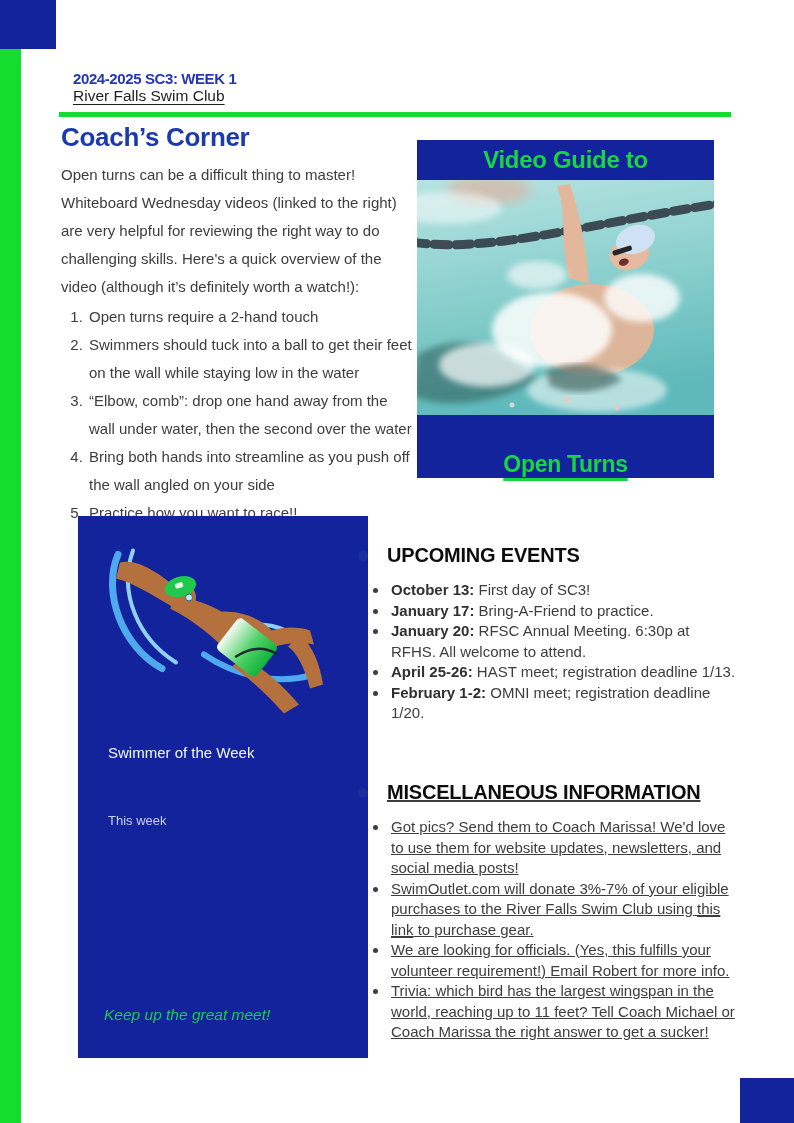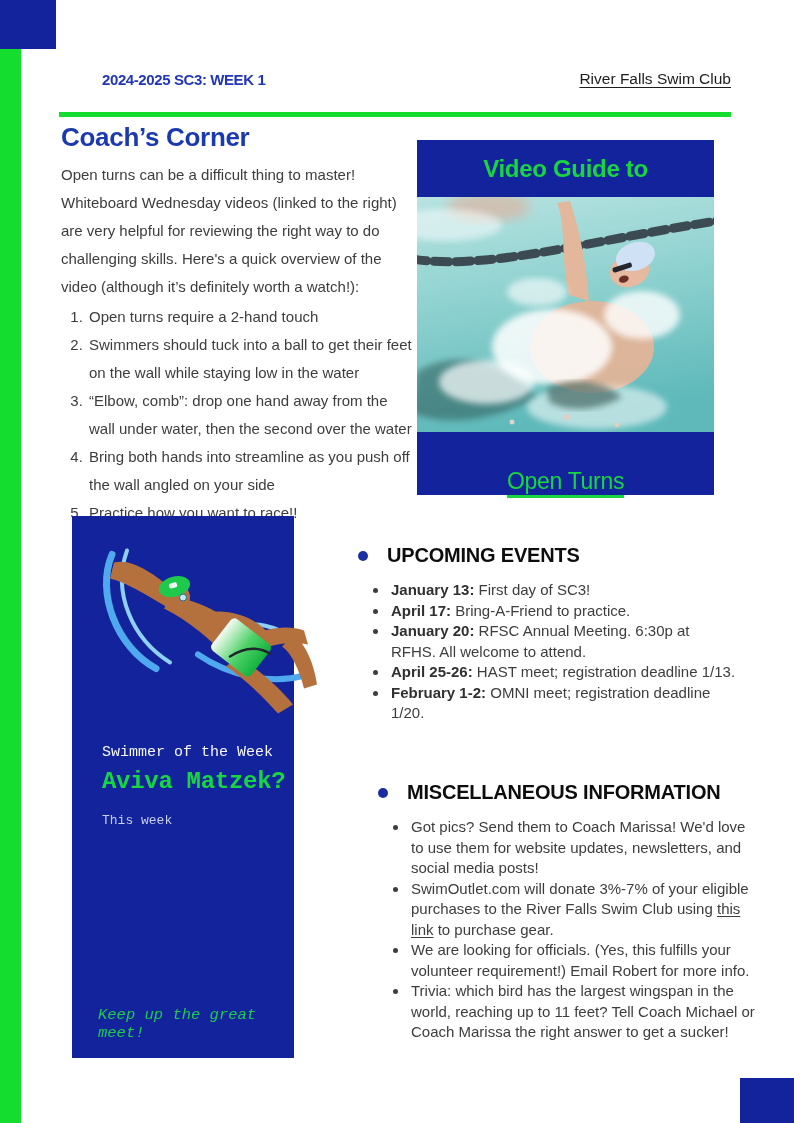--- a/index.html
+++ b/index.html
@@ -6,55 +6,55 @@
   body{
     width:794px;height:1123px;position:relative;background:#ffffff;
     font-family:"Liberation Sans", sans-serif;color:#3d3d3d;overflow:hidden;
   }
   
   .sq-tl{position:absolute;left:0;top:0;width:56px;height:49px;background:#12239c;}
   .strip-left{position:absolute;left:0;top:49px;width:21px;height:1074px;background:#14dd30;}
   .sq-br{position:absolute;left:740px;top:1078px;width:54px;height:45px;background:#12239c;}
 
   
-  .header-row{position:absolute;left:102px;top:70px;width:629px;display:flex;justify-content:space-between;align-items:center;}
+  .header-row{position:absolute;left:73px;top:70px;width:629px;display:flex;justify-content:space-between;align-items:flex-start;flex-direction:column;}
   .issue-label{color:#2236b8;font-weight:800;font-size:15px;letter-spacing:-0.4px;}
   .club-link{color:#1d1d1d;font-size:15.5px;text-decoration:underline;text-underline-offset:3px;cursor:pointer;}
   .green-rule{position:absolute;left:59px;top:112px;width:672px;height:5px;background:#14dd30;}
 
   
   .coach-title{position:absolute;left:61px;top:122px;margin:0;font-size:26px;font-weight:800;color:#1c3ab0;letter-spacing:-0.3px;}
   .coach-body{position:absolute;left:61px;top:161px;width:356px;font-size:15px;line-height:28px;color:#3d3d3d;}
   .coach-body p{margin:0 0 2px 0;}
   .coach-body ol{margin:0;padding-left:26px;}
   .coach-body li{margin:0;padding-left:2px;}
 
   
   .video-card{position:absolute;left:417px;top:140px;width:297px;}
   .video-band{background:#12239c;display:flex;align-items:center;justify-content:center;}
-  .video-band.top{height:57px;}
+  .video-band.top{height:40px;}
   .video-band.bottom{height:63px;}
   .video-title{color:#18d640;font-weight:800;font-size:24px;letter-spacing:-0.3px;}
-  .open-turns-link{color:#18d640;font-weight:400;font-size:23px;letter-spacing:-0.3px;
+  .open-turns-link{color:#18d640;font-weight:700;font-size:23px;letter-spacing:-0.3px;
     text-decoration:underline;text-decoration-thickness:3px;text-underline-offset:6px;cursor:pointer;margin-top:36px;}
   .photo-wrap{height:235px;overflow:hidden;line-height:0;}
   .photo-wrap svg{width:100%;height:100%;}
 
   
-  .swimmer-card{position:absolute;left:72px;top:516px;width:222px;height:542px;background:#12239c;font-family:Liberation Mono, monospace;}
+  .swimmer-card{position:absolute;left:78px;top:516px;width:290px;height:542px;background:#12239c;}
   .swimmer-art{position:absolute;left:8px;top:16px;width:237px;height:190px;}
   .swimmer-kicker{position:absolute;left:30px;top:228px;color:#f5f7fa;font-size:15px;}
   .swimmer-name{position:absolute;left:30px;top:252px;color:#18d640;font-size:24px;font-weight:800;letter-spacing:-0.3px;}
   .swimmer-sub{position:absolute;left:30px;top:297px;color:#c9cfe6;font-size:13px;}
   .swimmer-foot{position:absolute;left:26px;top:490px;color:#1fca4c;font-size:15.5px;font-style:italic;}
 
   
   .section{position:absolute;width:380px;}
   .section.events{left:358px;top:544px;}
-  .section.misc{left:378px;top:781px;}
+  .section.misc{left:358px;top:781px;text-decoration:underline;}
   .section-head{display:flex;align-items:center;gap:19px;}
   .dot{width:10px;height:10px;border-radius:50%;background:#1b2ea0;flex:0 0 auto;}
   .section-head h2{margin:0;font-size:20px;font-weight:800;color:#0d0d0d;letter-spacing:-0.2px;}
   .section ul{margin:13px 0 0 0;padding-left:31px;}
   .section li{font-size:15px;line-height:20.5px;color:#3d3d3d;padding-left:2px;}
   .section li b{color:#303030;}
   .inline-link{text-decoration:underline;text-underline-offset:2px;cursor:pointer;}
 </style>
 </head>
 <body>
@@ -153,33 +153,32 @@
       <rect x="136" y="93" width="50" height="40" rx="5" fill="url(#trunks)"></rect>
     </g>
     <path d="M150,122 C164,113 178,112 190,119" fill="none" stroke="#20262b" stroke-width="2.5" stroke-linecap="round"></path>
     <g transform="rotate(-16 95 54)">
       <ellipse cx="95" cy="52" rx="16" ry="10" fill="#1fc94b"></ellipse>
       <rect x="90" y="48" width="8" height="5" rx="1.5" fill="#eaf7ee"></rect>
     </g>
     <circle cx="103" cy="63" r="3.5" fill="#bfe9f5" stroke="#2a6b84" stroke-width="1"></circle>
   </svg>
   <div class="swimmer-kicker">Swimmer of the Week</div>
-  <div class="swimmer-name">Aviva Matzek?</div>
   <div class="swimmer-sub">This week</div>
   <div class="swimmer-foot">Keep up the great meet!</div>
 </div>
 
 <div class="section events">
   <div class="section-head">
     <span class="dot"></span>
     <h2>UPCOMING EVENTS</h2>
   </div>
   <ul>
-    <li><b>January 13:</b><span> First day of SC3!</span></li>
-    <li><b>April 17:</b><span> Bring-A-Friend to practice.</span></li>
+    <li><b>October 13:</b><span> First day of SC3!</span></li>
+    <li><b>January 17:</b><span> Bring-A-Friend to practice.</span></li>
     <li><b>January 20:</b><span> RFSC Annual Meeting. 6:30p at RFHS. All welcome to attend.</span></li>
     <li><b>April 25-26:</b><span> HAST meet; registration deadline 1/13.</span></li>
     <li><b>February 1-2:</b><span> OMNI meet; registration deadline 1/20.</span></li>
   </ul>
 </div>
 
 <div class="section misc">
   <div class="section-head">
     <span class="dot"></span>
     <h2>MISCELLANEOUS INFORMATION</h2>

